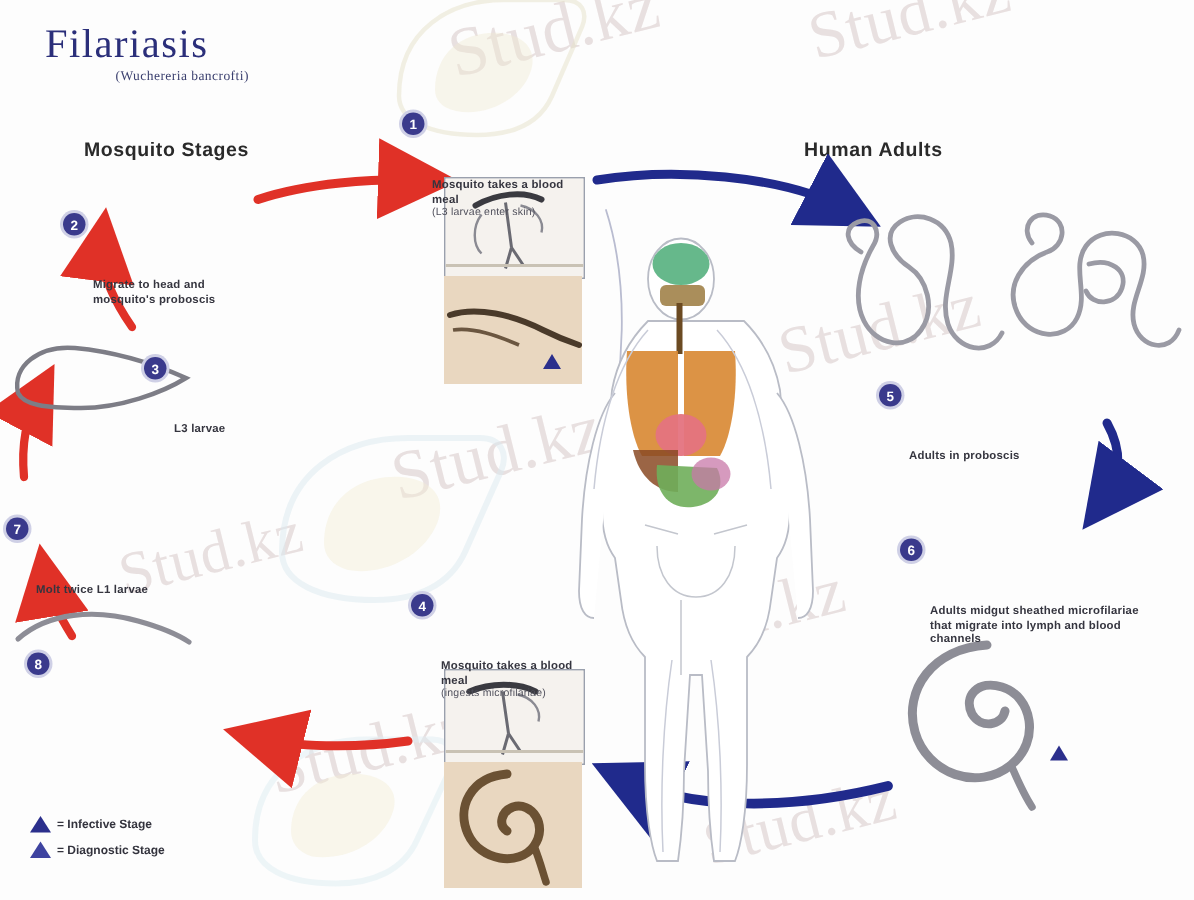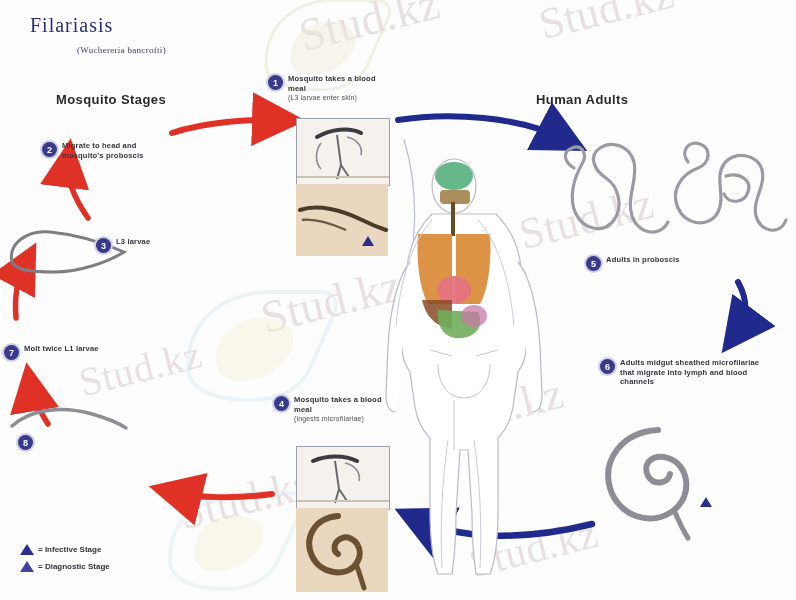--- a/index.html
+++ b/index.html
@@ -27,21 +27,21 @@
   .wm-logo{
     position:absolute;
     pointer-events:none;
     opacity:.5;
   }
 
   
   .title{
     position:absolute;left:30px;top:14px;
     font-family:"Liberation Serif", serif;
-    font-size:20px;color:#2b2f7a;letter-spacing:1px;
+    font-size:27px;color:#2b2f7a;letter-spacing:1px;
     filter:blur(.5px);
   }
   .subtitle{
     position:absolute;left:48px;top:45px;
     font-family:"Liberation Serif", serif;
     font-size:9px;color:#3a3f6e;letter-spacing:.3px;
     filter:blur(.4px);
     margin-left:29px;
   }
   .colhead{
@@ -59,21 +59,21 @@
     flex:0 0 auto;width:15px;height:15px;border-radius:50%;
     background:#3a3a8c;
     box-shadow:0 0 0 2px #cfd0e6;
     color:#fff;font-size:9px;font-weight:bold;
     display:flex;align-items:center;justify-content:center;
     filter:blur(.4px);
     margin-top:1px;
   }
   .step .txt{
     font-size:7.6px;line-height:9.6px;color:#35353f;font-weight:bold;
-    filter:blur(.45px);letter-spacing:.15px;
+    filter:blur(.45px);letter-spacing:.15px;margin-top:44px;
   }
   .step .txt .sub{font-weight:normal;font-size:7px;color:#50505c;display:block;}
 
   #step1{left:268px;top:74px;width:118px;}
   #step2{left:42px;top:141px;width:120px;}
   #step3{left:96px;top:237px;width:105px;}
   #step4{left:274px;top:395px;width:118px;}
   #step5{left:586px;top:255px;width:150px;}
   #step6{left:600px;top:358px;width:175px;}
   #stepA{left:4px;top:344px;width:100px;}

